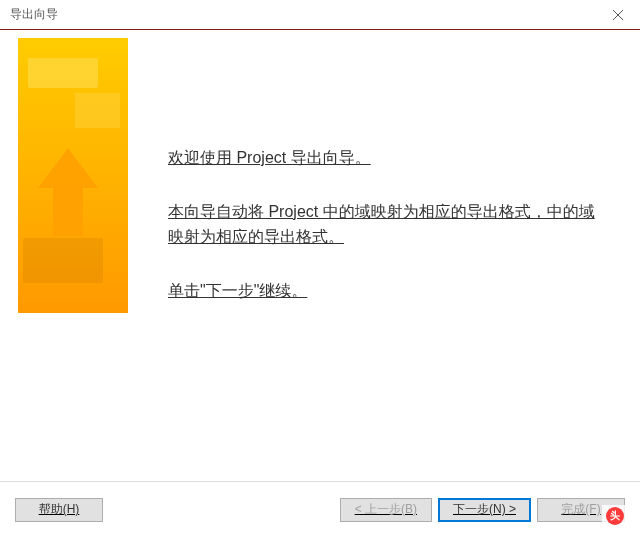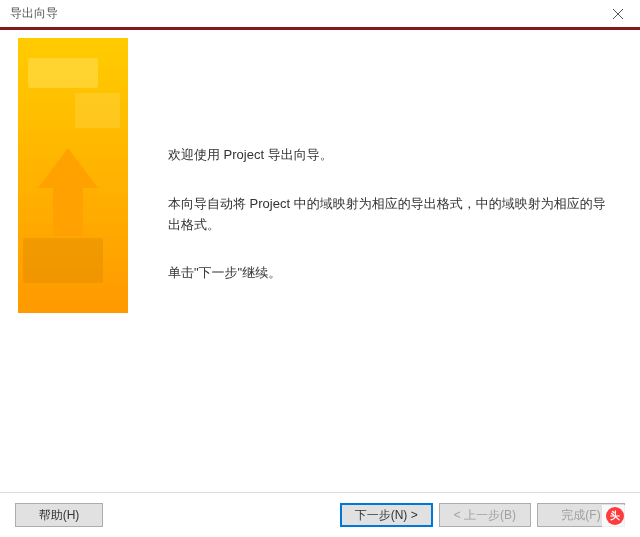--- a/index.html
+++ b/index.html
@@ -12,21 +12,21 @@
       position: relative;
       overflow: hidden;
     }
     .title-bar {
       height: 30px;
       display: flex;
       align-items: center;
       justify-content: space-between;
       padding: 0 0 0 10px;
       background: #ffffff;
-      border-bottom: 3px solid #7f1d1d;
+      border-bottom: 1px solid #7f1d1d;
     }
     .title-text {
       color: #555;
       font-size: 12px;
     }
     .close-btn {
       width: 45px;
       height: 30px;
       display: flex;
       align-items: center;
@@ -88,31 +88,33 @@
       background: rgba(255,210,60,0.5);
     }
     .main-text {
       flex: 1;
       padding: 115px 30px 0 40px;
       color: #333;
       line-height: 1.6;
     }
     .main-text p {
       margin-bottom: 28px;
-      font-size: 13px;
+      font-size: 16px;
+      text-decoration: underline;
     }
     .button-bar {
       position: absolute;
       bottom: 0; left: 0; right: 0;
-      height: 45px;
+      height: 56px;
       border-top: 1px solid #dcdcdc;
       display: flex;
       align-items: center;
       padding: 0 15px;
       background: #ffffff;
+      text-decoration: underline;
     }
     .btn {
       height: 24px;
       padding: 0 14px;
       border: 1px solid #adadad;
       background: #e1e1e1;
       font-size: 12px;
       color: #333;
       display: inline-flex;
       align-items: center;
@@ -181,20 +183,20 @@
   <div class="main-text">
     <p>欢迎使用 Project 导出向导。</p>
     <p>本向导自动将 Project 中的域映射为相应的导出格式，中的域映射为相应的导出格式。</p>
     <p>单击"下一步"继续。</p>
   </div>
 </div>
 
 <div class="button-bar">
   <button class="btn">帮助(H)</button>
   <div class="spacer"></div>
+  <button class="btn disabled">&lt; 上一步(B)</button>
   <button class="btn primary">下一步(N) &gt;</button>
-  <button class="btn disabled">&lt; 上一步(B)</button>
   <button class="btn disabled">完成(F)</button>
 </div>
 
 <div class="watermark">
   <div class="wm-icon">头</div>
 </div>
 
 </body></html>

